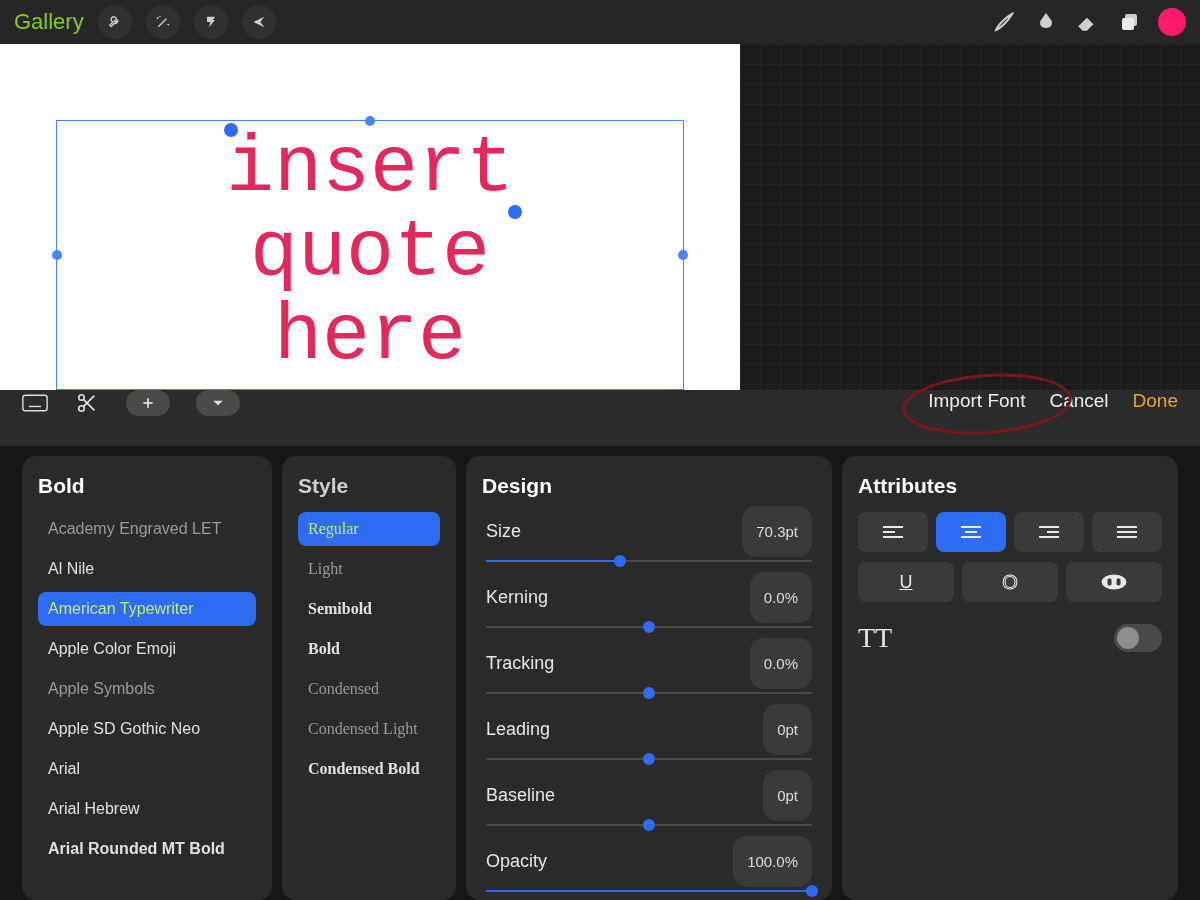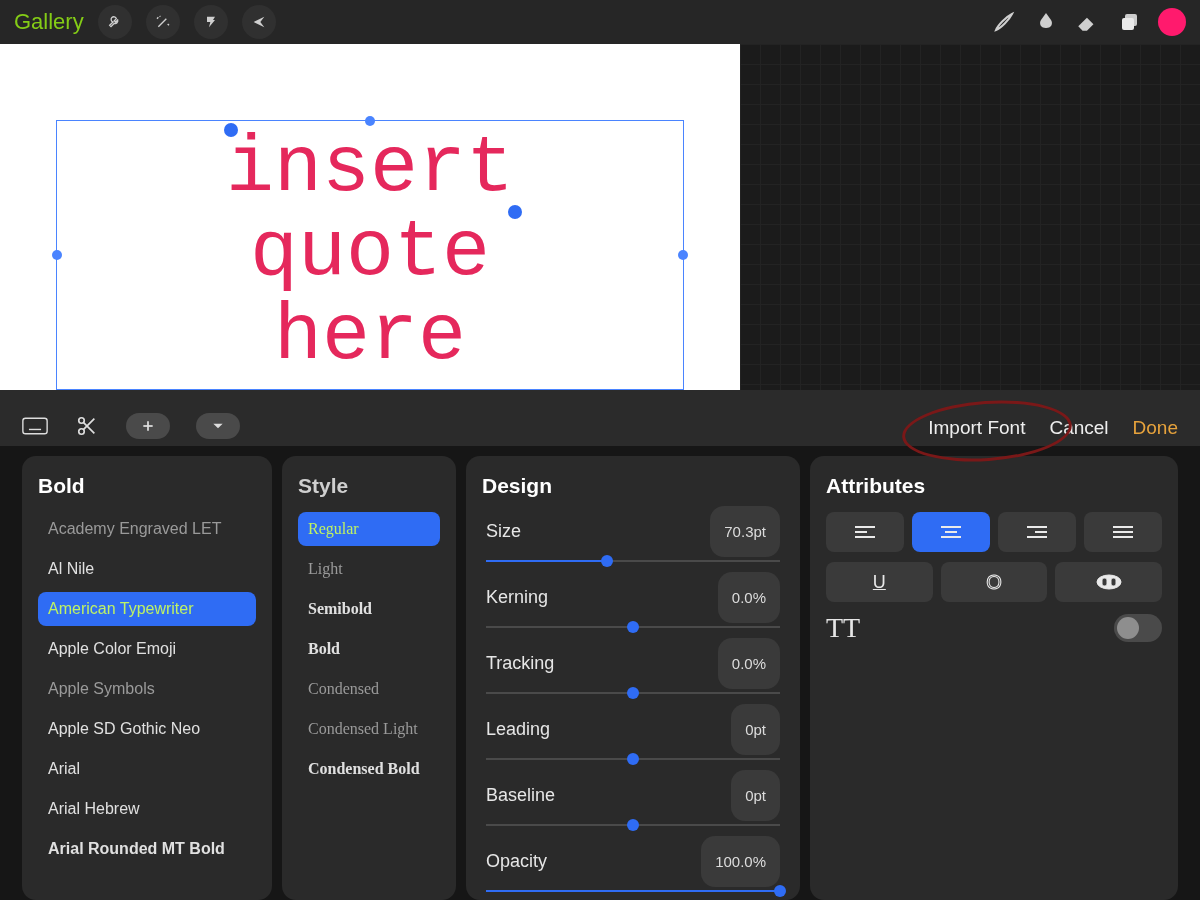--- a/index.html
+++ b/index.html
@@ -37,39 +37,39 @@
   .handle{position:absolute;width:10px;height:10px;background:var(--blue-light);border-radius:50%;}
   .handle.top{top:-5px;left:50%;transform:translateX(-50%);}
   .handle.left{left:-5px;top:50%;transform:translateY(-50%);}
   .handle.right{right:-5px;top:50%;transform:translateY(-50%);}
   .canvas-text{position:absolute;top:6px;left:0;right:0;text-align:center;font-family:"American Typewriter",Courier,serif;line-height:1.05;}
   .word1{font-size:80px;color:var(--blue-light);-webkit-text-stroke:8px var(--blue-light);}
   .word1 span{color:var(--pink);-webkit-text-stroke:0;}
   .word{font-size:80px;color:var(--pink);}
 
   
-  .panel-header{height:56px;background:#2b2b2b;display:flex;align-items:flex-end;justify-content:space-between;padding:7px 22px;}
+  .panel-header{height:56px;background:#2b2b2b;display:flex;align-items:flex-start;justify-content:space-between;padding:0 22px;}
   .ph-left{display:flex;align-items:center;gap:26px;}
   .pill-btn{width:44px;height:26px;border-radius:13px;background:#4a4a4a;display:flex;align-items:center;justify-content:center;color:#ddd;font-size:14px;}
   .ph-icon{width:26px;height:26px;display:flex;align-items:center;justify-content:center;color:#ddd;stroke:#ddd;}
   .ph-right{display:flex;align-items:center;gap:24px;}
   .ph-link{font-size:19px;color:#eee;}
   .ph-link.done{color:var(--amber);}
   .annot{position:absolute;border:3px solid #7a1818;border-radius:50%;width:170px;height:60px;transform:rotate(-4deg);}
 
   
   .panels{display:flex;gap:10px;padding:10px 22px 0;height:454px;}
   .panel{background:var(--panel);border-radius:14px;padding:18px 16px;display:flex;flex-direction:column;overflow:hidden;}
   .panel h2{margin:0 0 14px 0;font-size:21px;font-weight:700;color:#fff;}
   .panel h2.dim{color:#cfcfcf;}
 
   .panel.font{width:250px;}
   .panel.style{width:174px;}
   .panel.design{flex:1;}
-  .panel.attr{width:368px;}
+  .panel.attr{width:336px;}
 
   .list{display:flex;flex-direction:column;gap:6px;overflow:hidden;}
   .list-item{padding:8px 10px;border-radius:8px;font-size:16px;color:#e0e0e0;white-space:nowrap;}
   .list-item.sel{background:var(--blue);color:#bef264;}
   .list-item.dim{color:#9a9a9a;}
   .list-item.bold{font-weight:700;}
 
   
   .design-body{display:flex;flex-direction:column;gap:4px;padding:0 4px;}
   .drow{display:flex;align-items:center;justify-content:space-between;height:38px;}
@@ -78,21 +78,21 @@
   .slider{height:14px;position:relative;margin-bottom:6px;}
   .slider .track{position:absolute;left:0;right:0;top:6px;height:2px;background:#4a4a4a;}
   .slider .fill{position:absolute;left:0;top:6px;height:2px;background:var(--blue);}
   .slider .thumb{position:absolute;top:1px;width:12px;height:12px;background:var(--blue);border-radius:50%;transform:translateX(-50%);}
 
   
   .btn-row{display:flex;gap:8px;margin-bottom:10px;}
   .seg{flex:1;height:40px;background:#3a3a3a;border-radius:8px;display:flex;align-items:center;justify-content:center;}
   .seg.sel{background:var(--blue);}
   .seg svg{stroke:#eaeaea;fill:#eaeaea;}
-  .tt-row{display:flex;align-items:center;justify-content:space-between;}
+  .tt-row{display:flex;align-items:center;justify-content:space-between;margin-top:10px;}
   .tt{font-family:serif;font-size:28px;color:#e6e6e6;}
   .toggle{width:48px;height:28px;background:#4a4a4a;border-radius:14px;position:relative;}
   .toggle .knob{position:absolute;left:3px;top:3px;width:22px;height:22px;background:#8e8e8e;border-radius:50%;}
 
   
   .caret{position:absolute;width:14px;height:14px;background:var(--blue);border-radius:50%;}
 </style>
 </head>
 <body>
 

